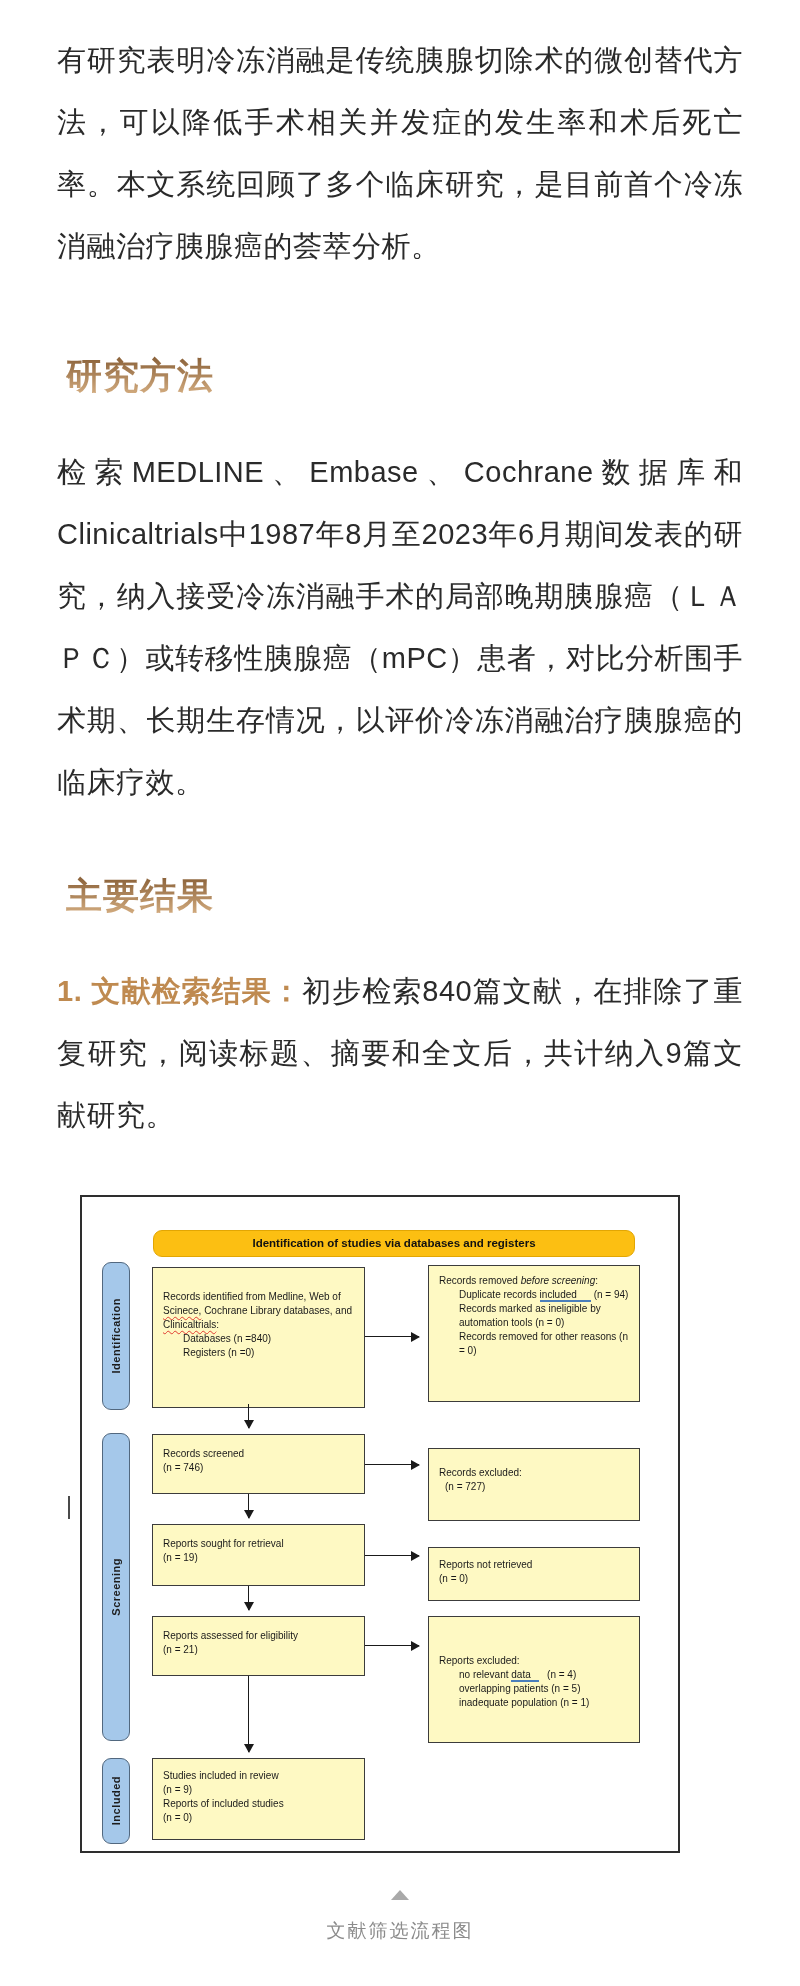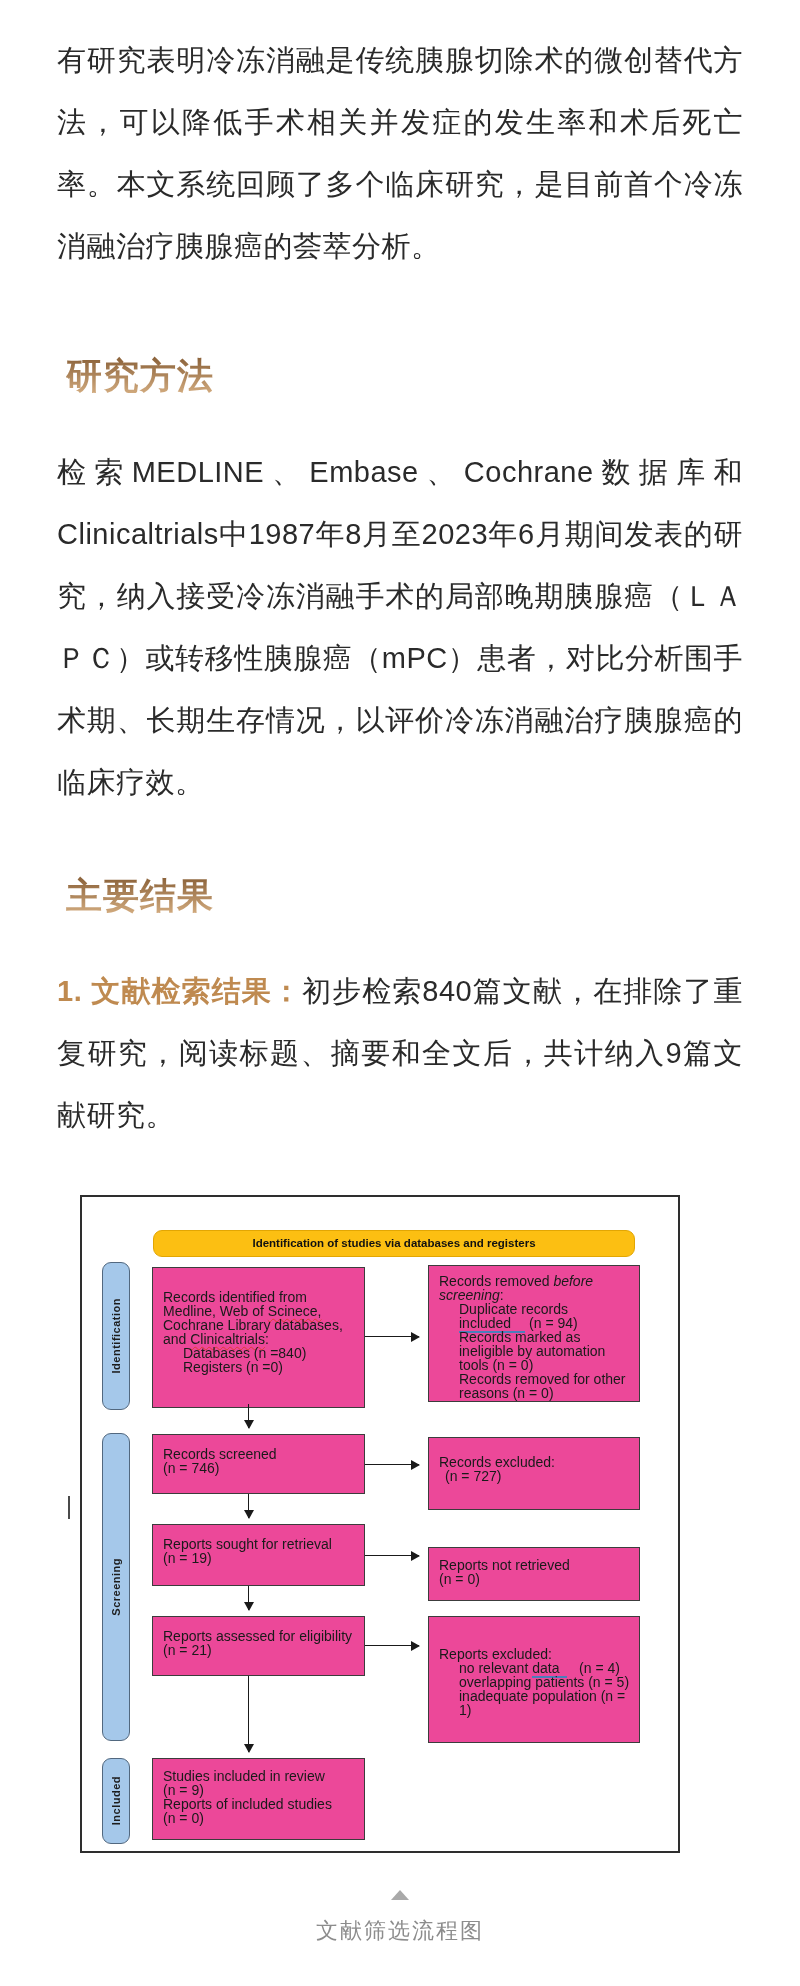--- a/index.html
+++ b/index.html
@@ -28,28 +28,28 @@
         background:#fcbf12;border:1px solid #e2a603;box-sizing:border-box;
         font-size:11.5px;font-weight:bold;color:#111;text-align:center;line-height:25px;}
   .tab{position:absolute;left:20px;width:28px;background:#a5c8ea;border:1.5px solid #52687f;
         border-radius:9px;box-sizing:border-box;display:flex;align-items:center;justify-content:center;}
   .tab span{writing-mode:vertical-rl;transform:rotate(180deg);font-size:11px;font-weight:bold;
         color:#1d1d1d;letter-spacing:0.5px;}
   .tab-identification{top:65px;height:148px;}
   .tab-screening{top:236px;height:308px;}
   .tab-included{top:561px;height:86px;}
 
-  .pbox{position:absolute;border:1.5px solid #3c3c3c;background:#ec4899;box-sizing:border-box;
-        font-size:14px;line-height:14px;color:#1a1a1a;padding:8px 6px 4px 10px;}
+  .pbox{position:absolute;border:1.5px solid #3c3c3c;background:#fef9c3;box-sizing:border-box;
+        font-size:10px;line-height:14px;color:#1a1a1a;padding:8px 6px 4px 10px;}
   .lcol{left:70px;width:213px;}
   .rcol{left:346px;width:212px;}
   .box-identified{top:70px;height:141px;padding-top:22px;}
   .box-removed{top:68px;height:137px;}
   .box-screened{top:237px;height:60px;padding-top:12px;}
-  .box-excluded1{top:240px;height:73px;padding-top:17px;}
+  .box-excluded1{top:251px;height:73px;padding-top:17px;}
   .box-sought{top:327px;height:62px;padding-top:12px;}
   .box-notretrieved{top:350px;height:54px;padding-top:10px;}
   .box-assessed{top:419px;height:60px;padding-top:12px;}
   .box-excluded2{top:419px;height:127px;display:flex;flex-direction:column;justify-content:center;}
   .box-included-final{top:561px;height:82px;padding-top:10px;}
 
   .sub{padding-left:20px;}
   .sub-sm{padding-left:6px;}
   .it{font-style:italic;}
   .sp-red{text-decoration:underline wavy #e03c31;text-decoration-thickness:1px;
@@ -72,21 +72,21 @@
   .va2{left:166px;top:297px;height:24px;}
   .va3{left:166px;top:389px;height:24px;}
   .va4{left:166px;top:479px;height:76px;}
 
   .cursor-artifact{position:absolute;left:68px;top:301px;width:2px;height:23px;background:#4a4a4a;}
 
   .fig-footer{text-align:center;}
   .tri-up{width:0;height:0;margin:37px auto 0 auto;
         border-left:9px solid transparent;border-right:9px solid transparent;
         border-bottom:10px solid #a9a9a9;}
-  .fig-caption{margin-top:16px;font-size:22px;line-height:30px;color:#8c8c8c;
+  .fig-caption{margin-top:16px;font-size:19px;line-height:30px;color:#8c8c8c;
         text-align:center;letter-spacing:2px;}
 </style>
 </head>
 <body>
 
 <div class="content">
 
   <p class="para">有研究表明冷冻消融是传统胰腺切除术的微创替代方法，可以降低手术相关并发症的发生率和术后死亡率。本文系统回顾了多个临床研究，是目前首个冷冻消融治疗胰腺癌的荟萃分析。</p>
 
   <div class="heading-row" style="margin-top:64px;">

